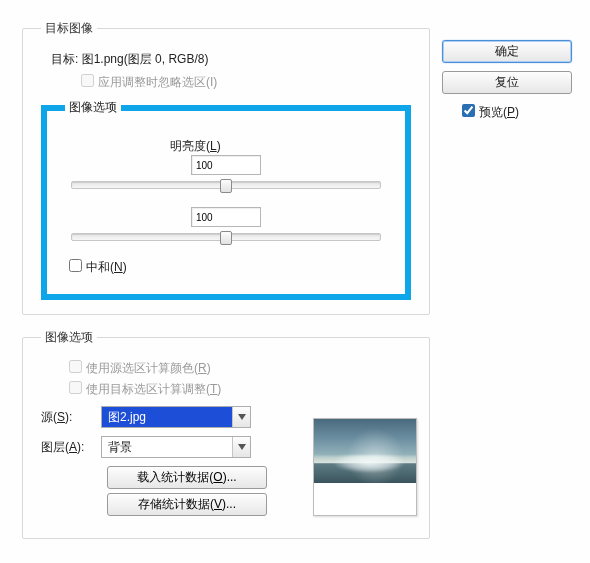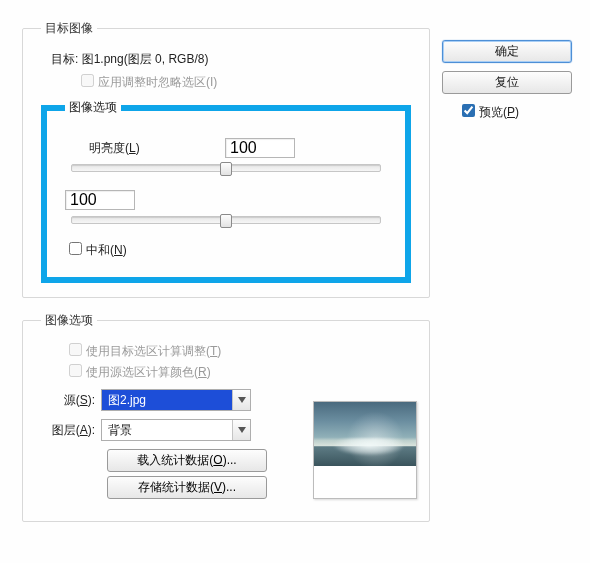--- a/index.html
+++ b/index.html
@@ -61,31 +61,32 @@
     margin: 0;
     accent-color: #2a6fb3;
   }
   .slider-block {
     margin: 10px 0 18px 0;
   }
   .slider-top {
     display: flex;
     align-items: center;
     margin-bottom: 6px;
+    flex-direction: column;
   }
   .slider-label {
     width: 160px;
     padding-left: 24px;
   }
   .num-input {
     width: 70px; height: 20px;
     border: 1px solid #b6b6b6;
     box-shadow: inset 1px 1px 1px rgba(0,0,0,0.07);
     padding: 0 4px;
-    font-size: 16px;
+    font-size: 10px;
   }
   .track {
     position: relative;
     height: 8px;
     background: linear-gradient(#e6e6e6,#f6f6f6);
     border: 1px solid #c6c6c6;
     border-radius: 2px;
     box-shadow: inset 0 1px 1px rgba(0,0,0,0.12);
     margin: 0 6px 0 6px;
   }
@@ -114,21 +115,21 @@
   .btn.primary {
     border: 1px solid #4d8fd6;
     box-shadow: 0 0 0 1px #a8cef5 inset, 0 0 1px #4d8fd6;
   }
   .form-row {
     display: flex; align-items: center;
     margin: 8px 0;
   }
   .form-row .lbl {
     width: 60px;
-    text-align: right;
+    text-align: left;
     padding-right: 6px;
   }
   .combo {
     position: relative;
     width: 150px; height: 22px;
     border: 1px solid #aeaeae;
     background: #fff;
     display: flex; align-items: center;
   }
   .combo .val {
@@ -233,25 +234,25 @@
         </div>
 
       </fieldset>
     </fieldset>
 
     <fieldset class="group" style="position:relative; padding-bottom:18px">
       <legend>图像选项</legend>
 
       <div class="check-row indent2">
         <input type="checkbox" disabled="" style="">
-        <span style="color:#9a9a9a">使用目标选区计算调整(<span class="u">T</span>)</span>
+        <span style="color:#9a9a9a">使用源选区计算颜色(<span class="u">R</span>)</span>
       </div>
       <div class="check-row indent2">
         <input type="checkbox" disabled="" style="">
-        <span style="color:#9a9a9a">使用源选区计算颜色(<span class="u">R</span>)</span>
+        <span style="color:#9a9a9a">使用目标选区计算调整(<span class="u">T</span>)</span>
       </div>
 
       <div class="form-row">
         <div class="lbl">源(<span class="u">S</span>):</div>
         <div class="combo sel">
           <div class="val">图2.jpg</div>
           <div class="arrow">
             <svg viewBox="0 0 8 6">
                 <path d="M0 0 L8 0 L4 6 Z" fill="#555"></path>
               </svg>

